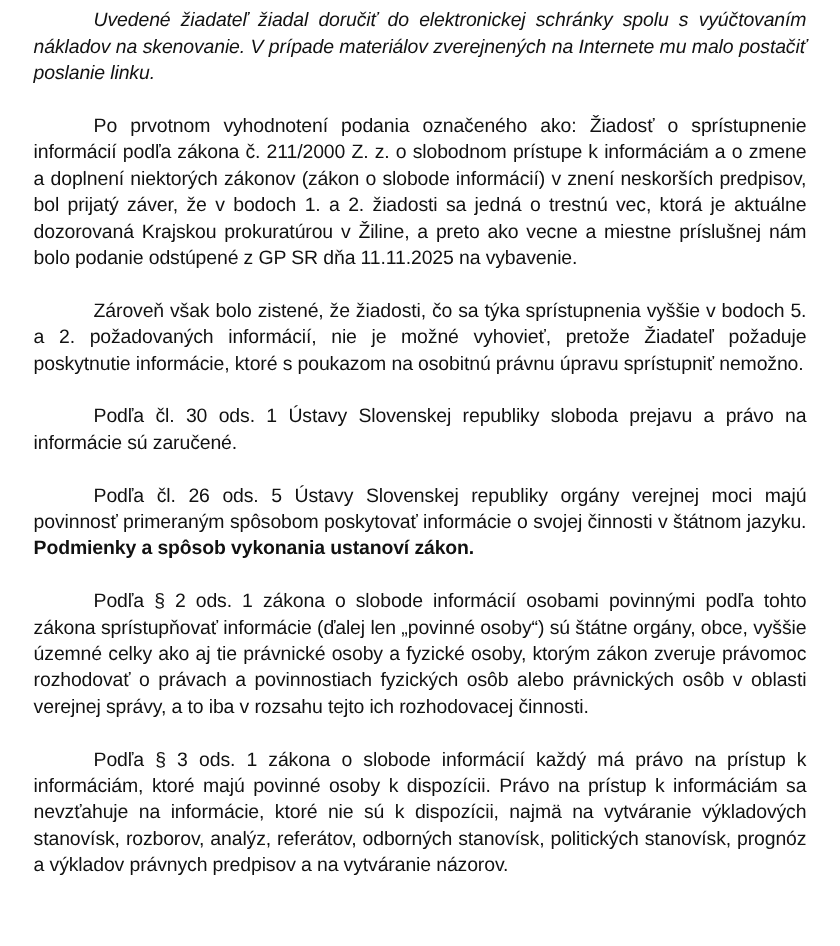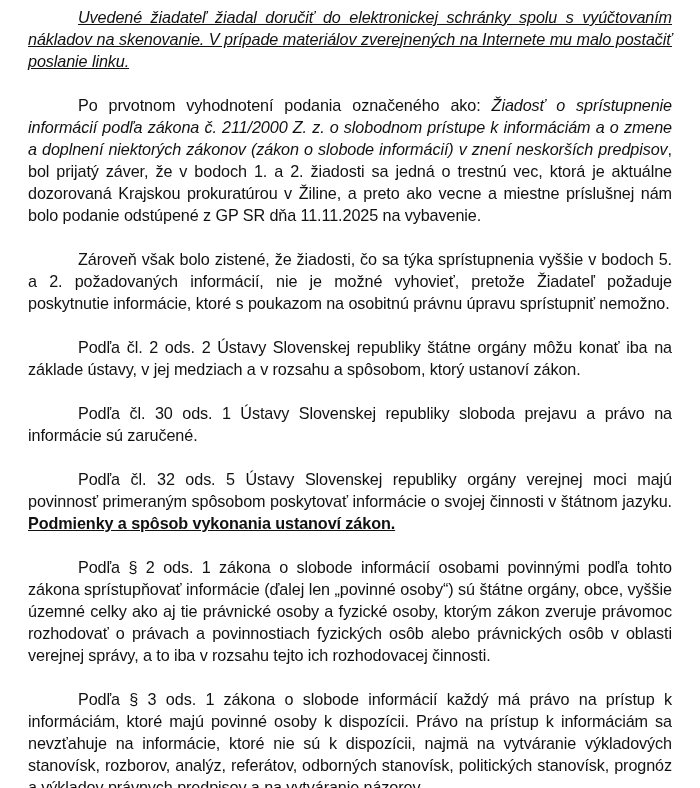--- a/index.html
+++ b/index.html
@@ -11,42 +11,41 @@
     font-size: 16.2px;
     line-height: 22px;
     color: #111111;
   }
   .para {
     margin: 0 0 22px 0;
     text-align: justify;
     text-indent: 50px;
     letter-spacing: -0.1px;
   }
-  .para.italic { font-style: italic; text-decoration: underline; }
-  .i { font-style: italic; }
-  .b { font-weight: bold; text-decoration: underline; }
+  .para.italic { font-style: italic; }
+  .i { }
+  .b { font-weight: bold; }
 </style>
 </head>
 <body>
 
 <div class="page">
 
   <p class="para italic">Uvedené žiadateľ žiadal doručiť do elektronickej schránky spolu s vyúčtovaním nákladov na skenovanie. V prípade materiálov zverejnených na Internete mu malo postačiť poslanie linku.</p>
 
   <p class="para">
     <span>Po prvotnom vyhodnotení podania označeného ako: </span><span class="i">Žiadosť o sprístupnenie informácií podľa zákona č. 211/2000 Z. z. o slobodnom prístupe k informáciám a o zmene a doplnení niektorých zákonov (zákon o slobode informácií) v znení neskorších predpisov</span><span>, bol prijatý záver, že v bodoch 1. a 2. žiadosti sa jedná o trestnú vec, ktorá je aktuálne dozorovaná Krajskou prokuratúrou v Žiline, a preto ako vecne a miestne príslušnej nám bolo podanie odstúpené z GP SR dňa 11.11.2025 na vybavenie.</span>
   </p>
 
   <p class="para">Zároveň však bolo zistené, že žiadosti, čo sa týka sprístupnenia vyššie v bodoch 5. a 2. požadovaných informácií, nie je možné vyhovieť, pretože Žiadateľ požaduje poskytnutie informácie, ktoré s poukazom na osobitnú právnu úpravu sprístupniť nemožno.</p>
 
-  <p class="para">Podľa čl. 2 ods. 2 Ústavy Slovenskej republiky štátne orgány môžu konať iba na základe ústavy, v jej medziach a v rozsahu a spôsobom, ktorý ustanoví zákon.</p>
 
   <p class="para">Podľa čl. 30 ods. 1 Ústavy Slovenskej republiky sloboda prejavu a právo na informácie sú zaručené.</p>
 
   <p class="para">
-    <span>Podľa čl. 32 ods. 5 Ústavy Slovenskej republiky orgány verejnej moci majú povinnosť primeraným spôsobom poskytovať informácie o svojej činnosti v štátnom jazyku. </span><span class="b">Podmienky a spôsob vykonania ustanoví zákon.</span>
+    <span>Podľa čl. 26 ods. 5 Ústavy Slovenskej republiky orgány verejnej moci majú povinnosť primeraným spôsobom poskytovať informácie o svojej činnosti v štátnom jazyku. </span><span class="b">Podmienky a spôsob vykonania ustanoví zákon.</span>
   </p>
 
   <p class="para">Podľa § 2 ods. 1 zákona o slobode informácií osobami povinnými podľa tohto zákona sprístupňovať informácie (ďalej len „povinné osoby“) sú štátne orgány, obce, vyššie územné celky ako aj tie právnické osoby a fyzické osoby, ktorým zákon zveruje právomoc rozhodovať o právach a povinnostiach fyzických osôb alebo právnických osôb v oblasti verejnej správy, a to iba v rozsahu tejto ich rozhodovacej činnosti.</p>
 
   <p class="para">Podľa § 3 ods. 1 zákona o slobode informácií každý má právo na prístup k informáciám, ktoré majú povinné osoby k dispozícii. Právo na prístup k informáciám sa nevzťahuje na informácie, ktoré nie sú k dispozícii, najmä na vytváranie výkladových stanovísk, rozborov, analýz, referátov, odborných stanovísk, politických stanovísk, prognóz a výkladov právnych predpisov a na vytváranie názorov.</p>
 
 </div>
 
 </body></html>

